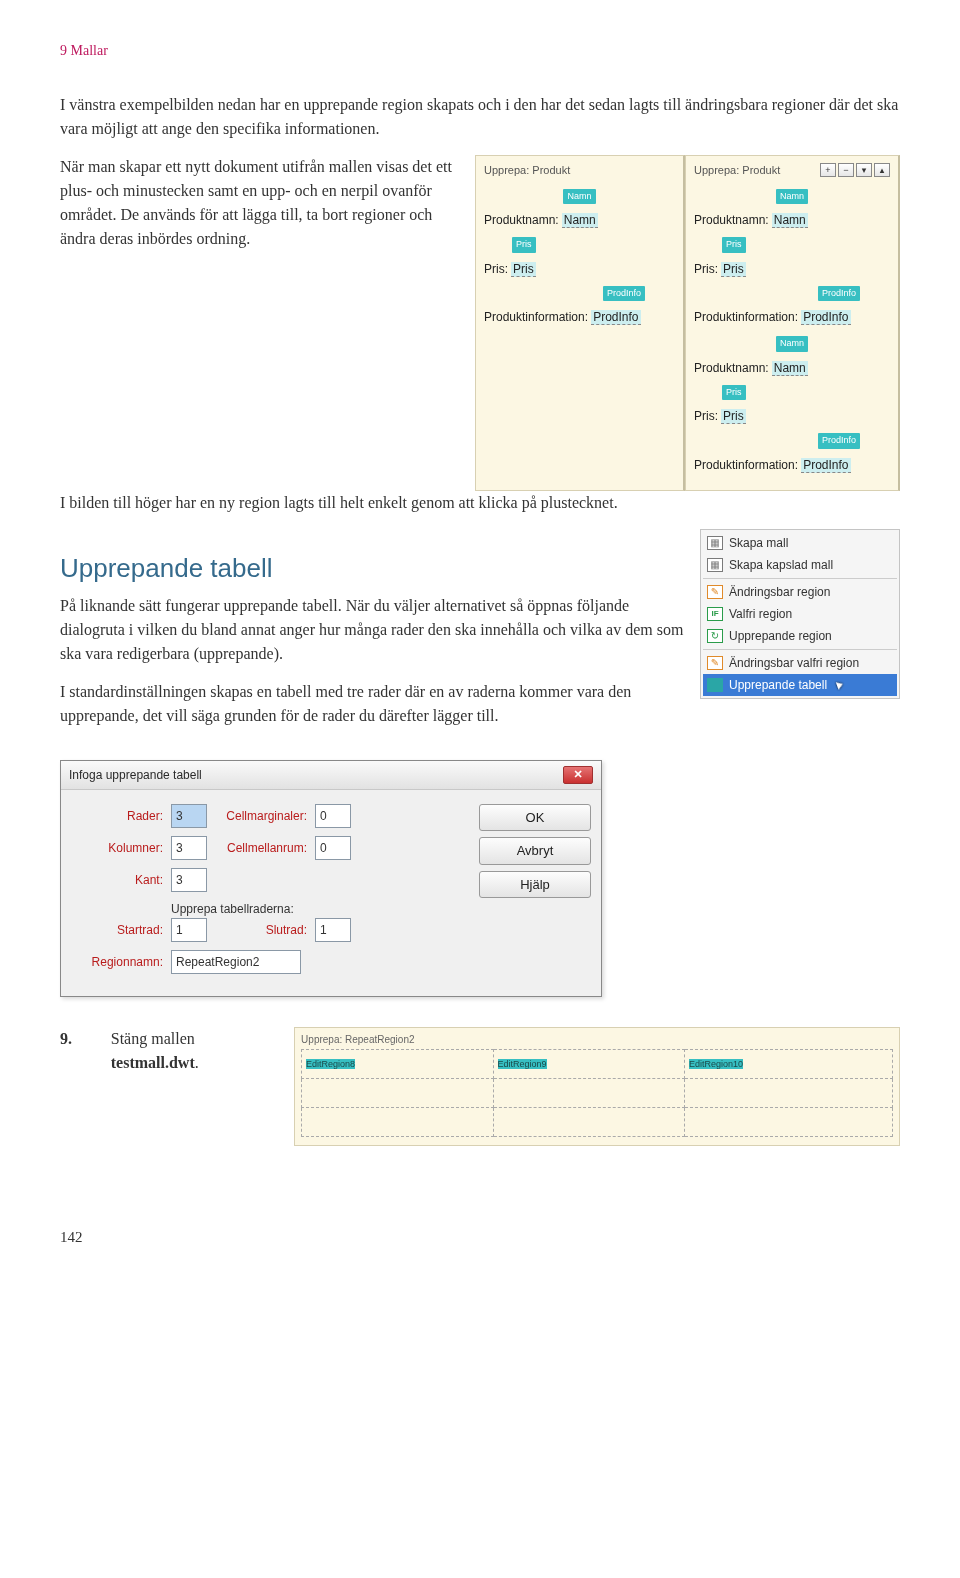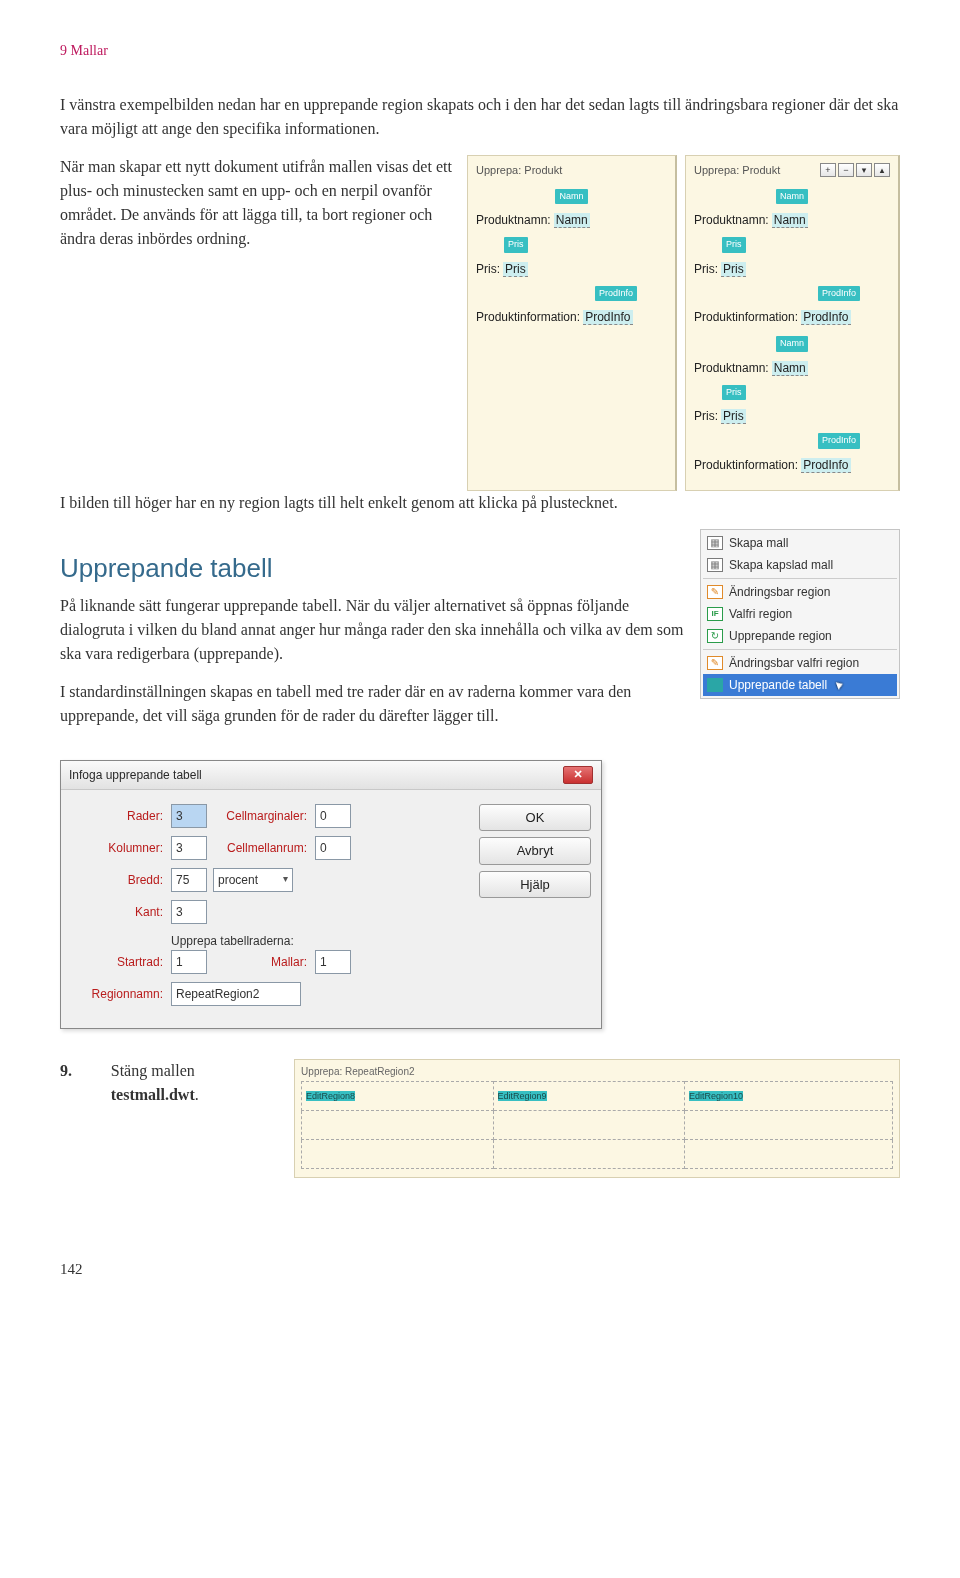--- a/index.html
+++ b/index.html
@@ -235,21 +235,21 @@
 <body>
 
 <div class="page-header">9 Mallar</div>
 
 <p>I vänstra exempelbilden nedan har en upprepande region skapats och i den har det sedan lagts till ändringsbara regioner där det ska vara möjligt att ange den specifika informationen.</p>
 
 <div class="row">
   <div class="col-text">
     <p>När man skapar ett nytt dokument utifrån mallen visas det ett plus- och minustecken samt en upp- och en nerpil ovanför området. De används för att lägga till, ta bort regioner och ändra deras inbördes ordning.</p>
   </div>
-  <div class="col-img" style="display:flex; gap:8px;">
+  <div class="col-img" style="display:flex; ">
 
     <div class="region-panel">
       <div class="rp-header">
         <span class="rp-header-label">Upprepa: Produkt</span>
       </div>
       <div style="text-align:center"><span class="tag">Namn</span></div>
       <div class="field-row"><span class="field-label">Produktnamn:</span> <span class="field-val">Namn</span></div>
       <div style="margin-left:28px"><span class="tag">Pris</span></div>
       <div class="field-row"><span class="field-label">Pris:</span> <span class="field-val">Pris</span></div>
       <div style="text-align:right;margin-right:30px"><span class="tag">ProdInfo</span></div>
@@ -341,34 +341,28 @@
         <label class="mid">Cellmarginaler:</label>
         <span class="tinput">0</span>
       </div>
       <div class="form-row">
         <label>Kolumner:</label>
         <span class="tinput">3</span>
         <label class="mid">Cellmellanrum:</label>
         <span class="tinput">0</span>
       </div>
       <div class="form-row">
-        <label>Bredd:</label>
-        <span class="tinput">75</span>
-        <span style="width:6px"></span>
-        <span class="dd">procent</span>
-      </div>
-      <div class="form-row">
         <label>Kant:</label>
         <span class="tinput">3</span>
       </div>
       <div class="subhead">Upprepa tabellraderna:</div>
       <div class="form-row">
         <label>Startrad:</label>
         <span class="tinput">1</span>
-        <label class="mid">Mallar:</label>
+        <label class="mid">Slutrad:</label>
         <span class="tinput">1</span>
       </div>
       <div class="form-row">
         <label>Regionnamn:</label>
         <span class="tinput w">RepeatRegion2</span>
       </div>
     </div>
     <div class="dlg-btns">
       <div class="btn">OK</div>
       <div class="btn">Avbryt</div>

